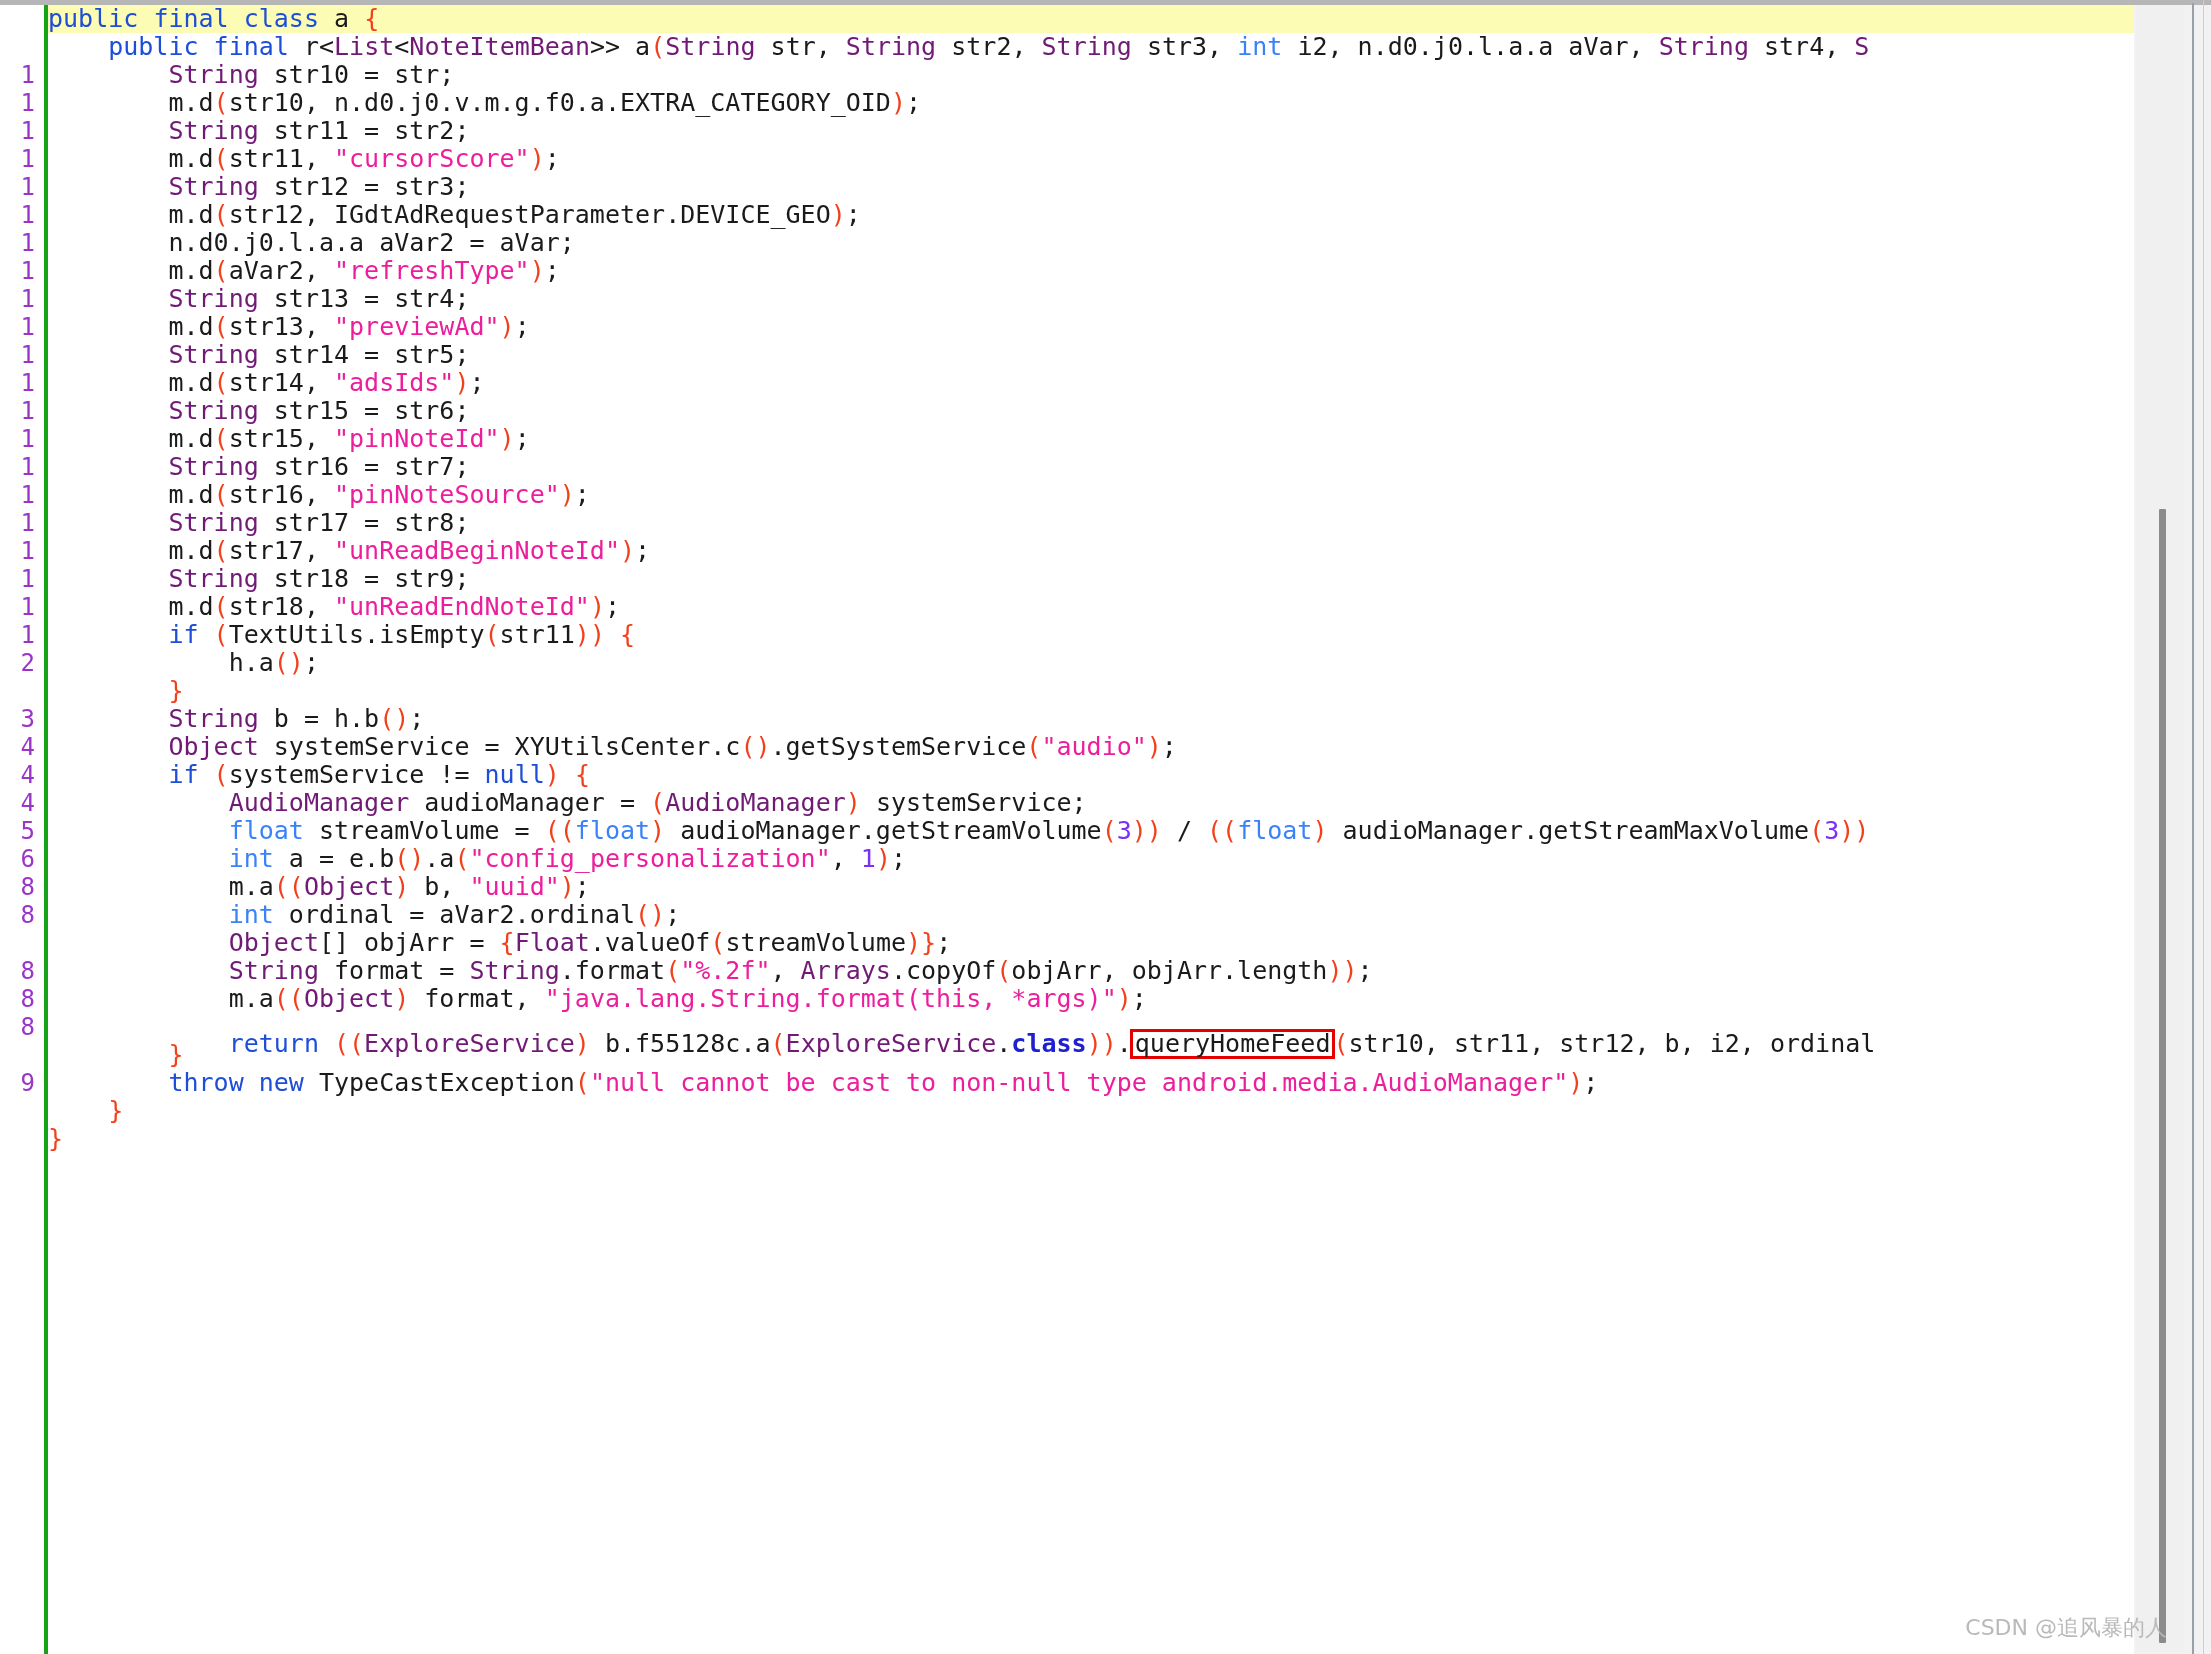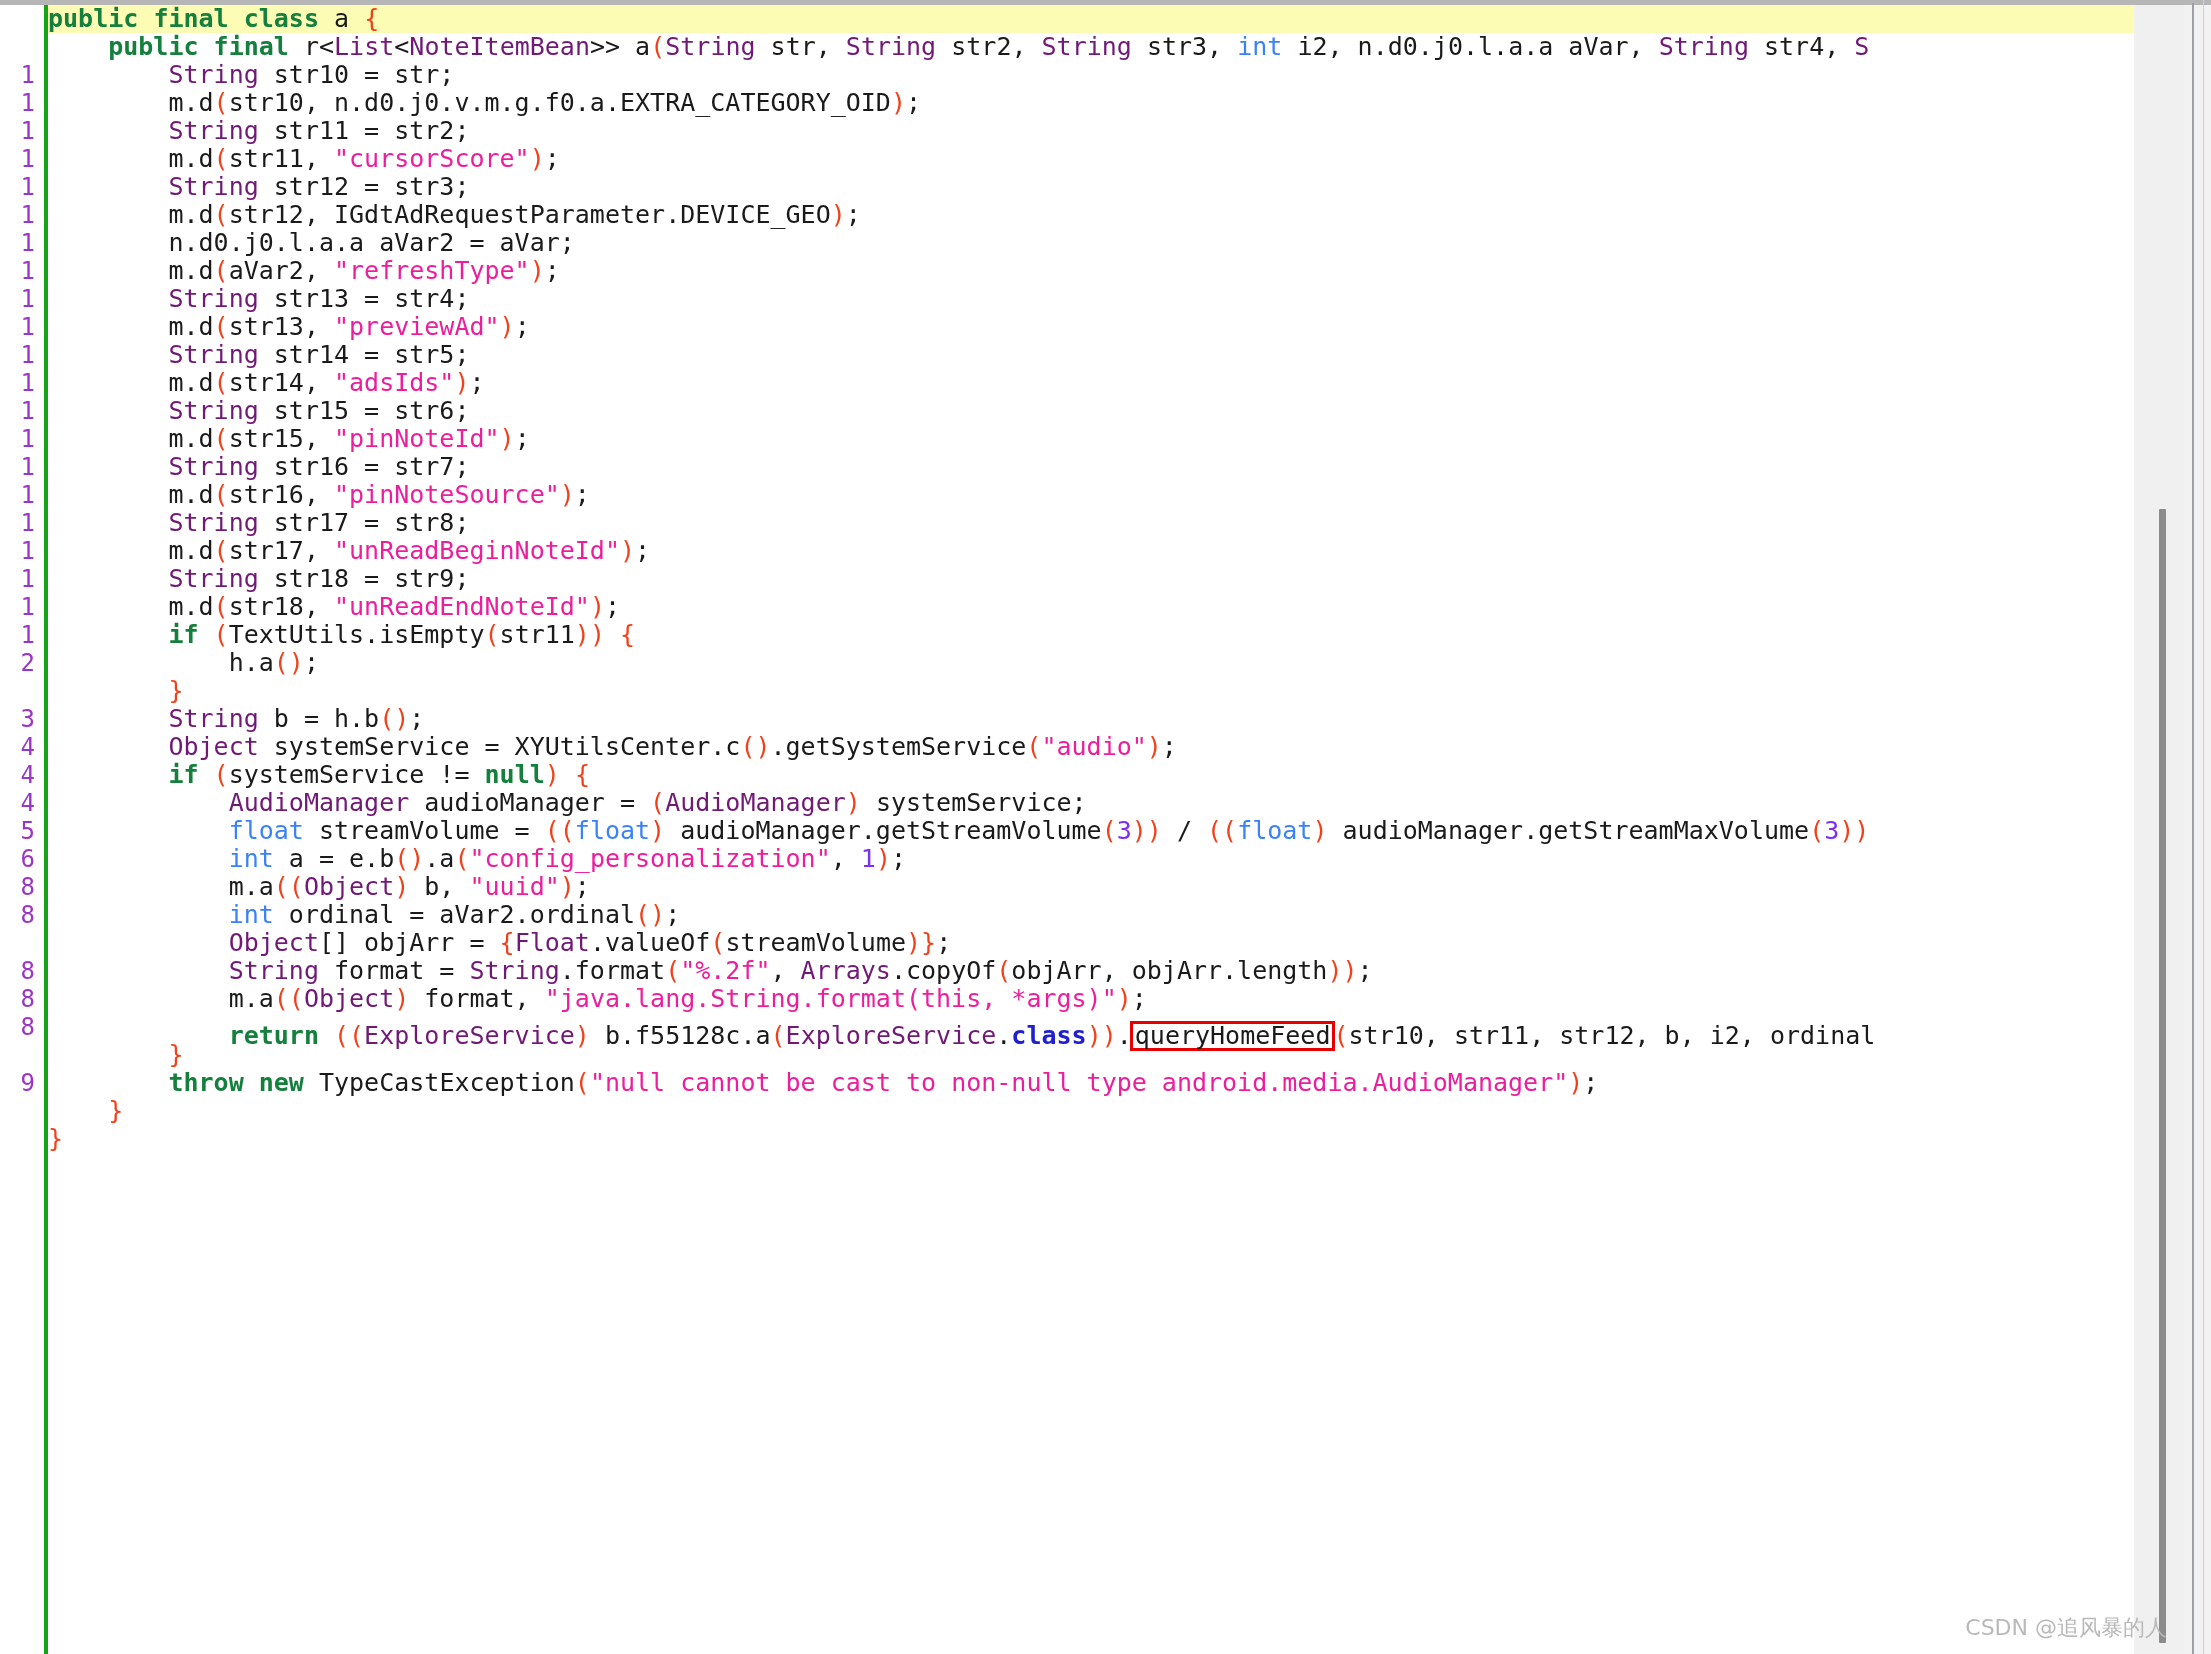--- a/index.html
+++ b/index.html
@@ -42,35 +42,35 @@
   .row.hl{background:#fcfcb4;}
   .gnum{
     position:absolute;right:10px;height:28px;line-height:28px;
     font-size:24px;color:#9a35c8;text-align:right;
     font-family:"DejaVu Sans Mono","Liberation Mono",monospace;
   }
   .gutter-rows{position:absolute;left:0;top:0;width:45px;}
   .grow{position:relative;height:28px;}
 
   
-  .kw   {color:#15803d;font-weight:bold;}   
+  .kw   {color:#1d4ed8;font-weight:normal;}   
   .typ  {color:#701a75;text-align:right;}                    
   .pln  {color:#1a1a1a;}                    
   .str  {color:#ec1e9c;}                    
   .par  {color:#f2401b;}                    
   .num  {color:#7b2ff7;}                    
   .prim {color:#3b82f6;}                    
   .cls  {color:#1f20cf;font-weight:bold;}   
 
   
   .redbox{
     display:inline-block;
     border:3px solid #e60000;
     padding:0 2px;
-    margin:8px -2px;
+    margin:16px -2px;
     line-height:24px;
     color:#1a1a1a;
   }
 
   
   #clipped-top{
     position:absolute;left:48px;top:-18px;height:22px;width:1990px;
     font-size:25px;color:#b8860b;white-space:pre;overflow:hidden;
   }
 

